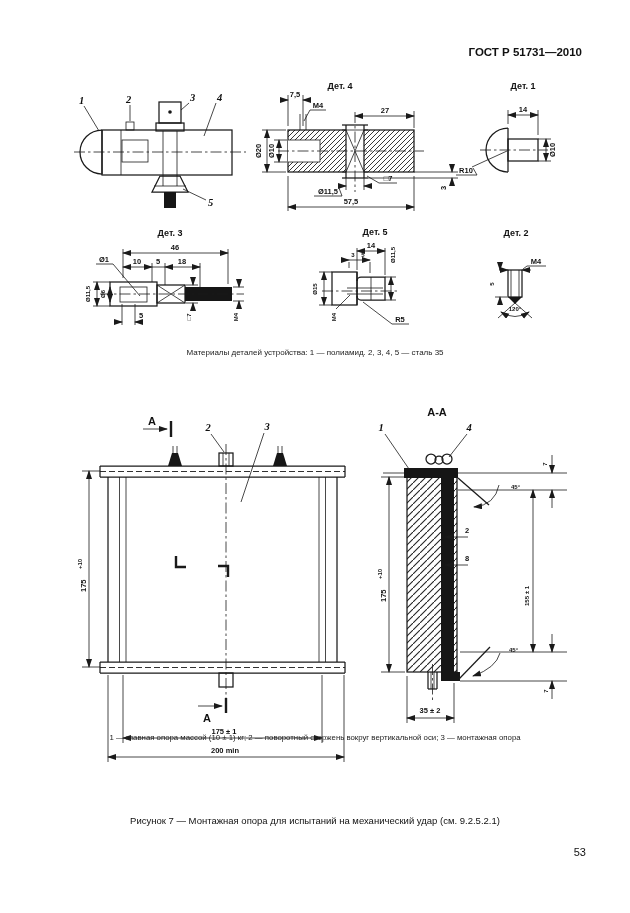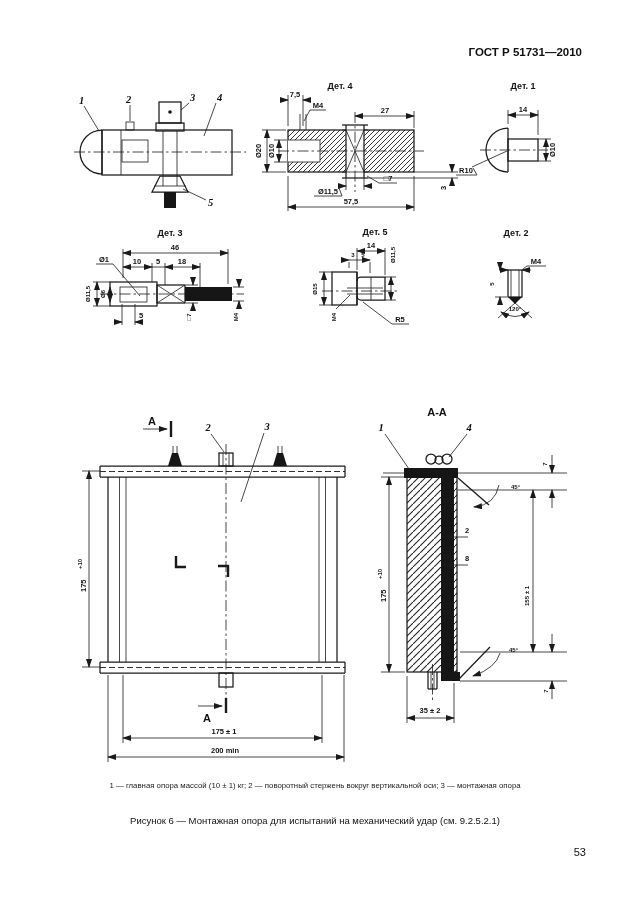--- a/index.html
+++ b/index.html
@@ -248,20 +248,21 @@
       <line class="t" x1="500" y1="262" x2="500" y2="270" marker-end="url(#ar6)"></line>
       <line class="t" x1="500" y1="305" x2="500" y2="297" marker-end="url(#ar6)"></line>
       <text class="dts" x="494" y="284" text-anchor="middle" transform="rotate(-90 494 284)">5</text>
       <line class="t" x1="515" y1="303" x2="498" y2="318"></line>
       <line class="t" x1="515" y1="303" x2="532" y2="318"></line>
       <path class="t" d="M501,312 Q515,321 529,312" marker-start="url(#ar6)" marker-end="url(#ar6)"></path>
       <text class="dts" x="515" y="311" text-anchor="middle">120°</text>
     </g>
   </svg>
 
+  <div class="cap-mat">Материалы деталей устройства: 1 — полиамид.  2, 3, 4, 5 — сталь 35</div>
 
   <svg viewBox="0 400 630 372" width="630" height="372" style="top:400px">
     <defs>
       <marker id="ar7" markerWidth="9" markerHeight="7" refX="8" refY="3" orient="auto-start-reverse" markerUnits="userSpaceOnUse">
         <path d="M0,0 L9,3 L0,6 Z" fill="#1a1a1a" stroke="none"></path>
       </marker>
       <pattern id="h7" patternUnits="userSpaceOnUse" width="7" height="7">
         <path d="M0,7 L7,0" stroke="#222" stroke-width="1.1" fill="none"></path>
       </pattern>
     </defs>
@@ -379,19 +380,19 @@
       <text class="dt" x="386" y="602" text-anchor="start" transform="rotate(-90 386 602)">175</text>
       <text class="dts" x="382" y="579" text-anchor="start" transform="rotate(-90 382 579)">+10</text>
 
       <text class="lbl" x="381" y="431" text-anchor="middle">1</text>
       <line class="t" x1="385" y1="434" x2="409" y2="469"></line>
       <text class="lbl" x="469" y="431" text-anchor="middle">4</text>
       <line class="t" x1="467" y1="434" x2="449" y2="457"></line>
     </g>
   </svg>
 
-  <div class="legend" style="top:780px">
+  <div class="legend" style="top:732px">
     <div>1 — главная опора массой (10 ± 1) кг; 2 — поворотный стержень вокруг вертикальной оси; 3 — монтажная опора</div>
   </div>
-  <div class="cap-fig" style="top:815px">Рисунок 6 — Монтажная опора для испытаний на механический удар (см. 9.2.5.2.1)</div>
+  <div class="cap-fig" style="top:815px">Рисунок 7 — Монтажная опора для испытаний на механический удар (см. 9.2.5.2.1)</div>
 
   <div class="pgnum">53</div>
 </div>
 
 </body></html>

